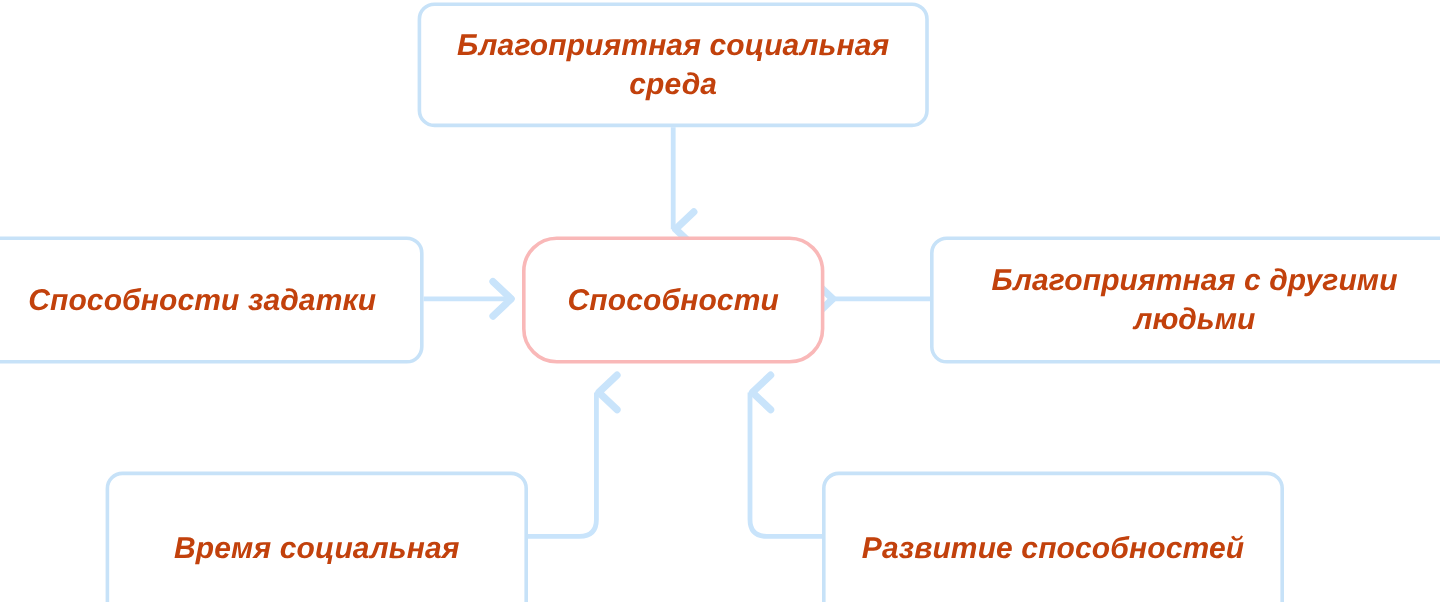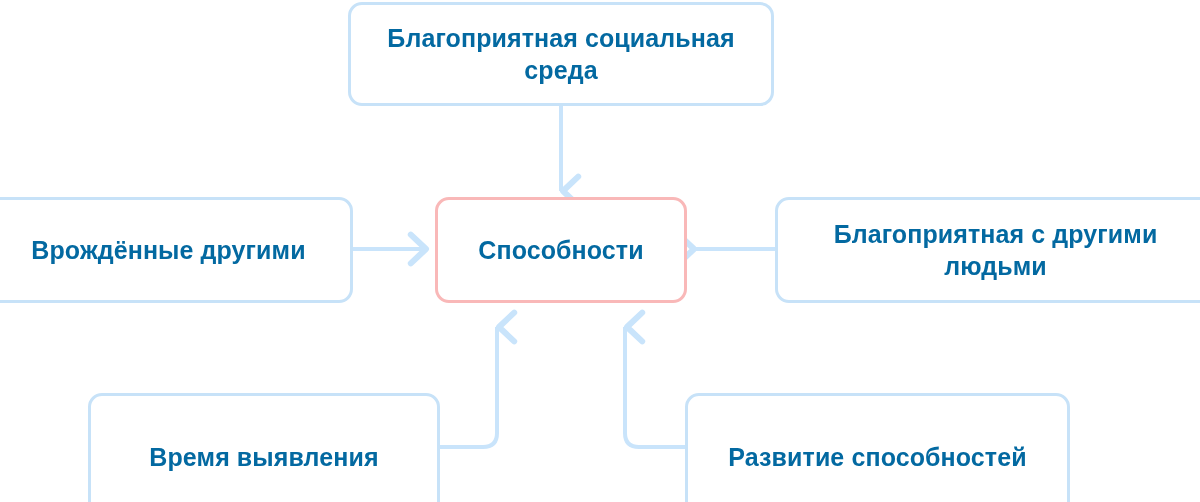--- a/index.html
+++ b/index.html
@@ -24,29 +24,31 @@
     border: 3px solid #c7e2f8;
     border-radius: 14px;
     display: flex;
     align-items: center;
     justify-content: center;
     text-align: center;
     z-index: 2;
   }
   .node.accent {
     border-color: #f9b8b8;
+    border-radius: 29px;
   }
   .node-label {
     font-size: 25px;
     font-weight: 700;
-    color: #0369a1;
+    color: #c2410c;
     line-height: 1.28;
     letter-spacing: 0.1px;
     padding: 0 18px;
     white-space: pre-line;
+    font-style: italic;
   }
   
   #node-top        { left: 348px; top: 2px;   width: 426px; height: 104px; }
   #node-center     { left: 435px; top: 197px; width: 252px; height: 106px; }
   #node-left       { left: -16px; top: 197px; width: 369px; height: 106px; border-top-left-radius: 0; border-bottom-left-radius: 0; }
   #node-right      { left: 775px; top: 197px; width: 441px; height: 106px; border-top-right-radius: 0; border-bottom-right-radius: 0; }
   #node-bottomleft { left: 88px;  top: 393px; width: 352px; height: 128px; border-bottom-left-radius: 14px; }
   #node-bottomright{ left: 685px; top: 393px; width: 385px; height: 128px; }
 
   #edge-layer {
@@ -93,29 +95,29 @@
   <div class="node" id="node-top">
     <span class="node-label">Благоприятная социальная
 среда</span>
   </div>
 
   <div class="node accent" id="node-center">
     <span class="node-label">Способности</span>
   </div>
 
   <div class="node" id="node-left">
-    <span class="node-label">Врождённые другими</span>
+    <span class="node-label">Способности задатки</span>
   </div>
 
   <div class="node" id="node-right">
     <span class="node-label">Благоприятная с другими
 людьми</span>
   </div>
 
   <div class="node" id="node-bottomleft">
-    <span class="node-label">Время выявления</span>
+    <span class="node-label">Время социальная</span>
   </div>
 
   <div class="node" id="node-bottomright">
     <span class="node-label">Развитие способностей</span>
   </div>
 
 </div>
 
 </body></html>

